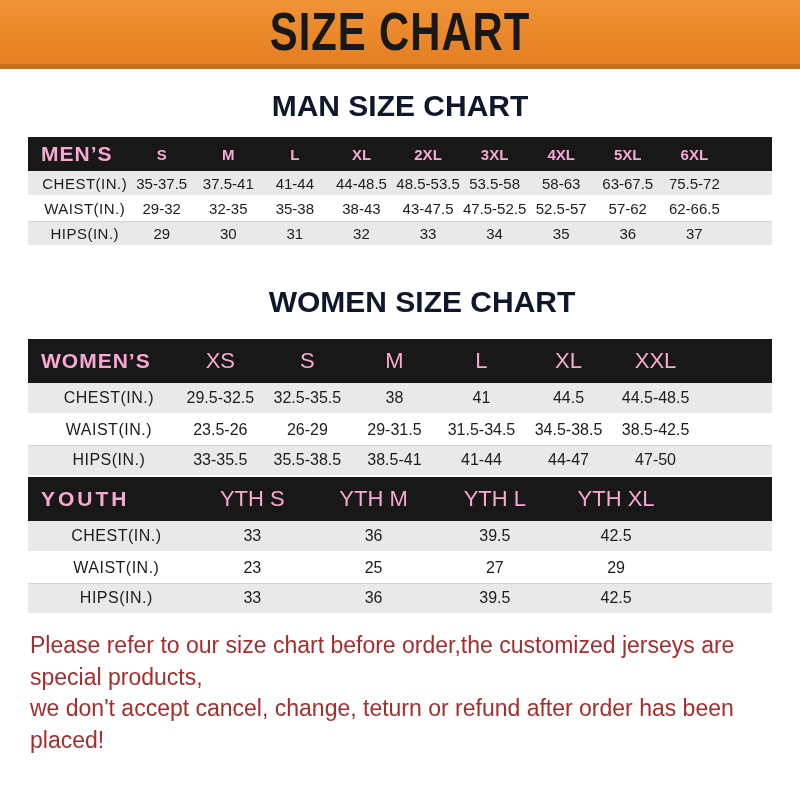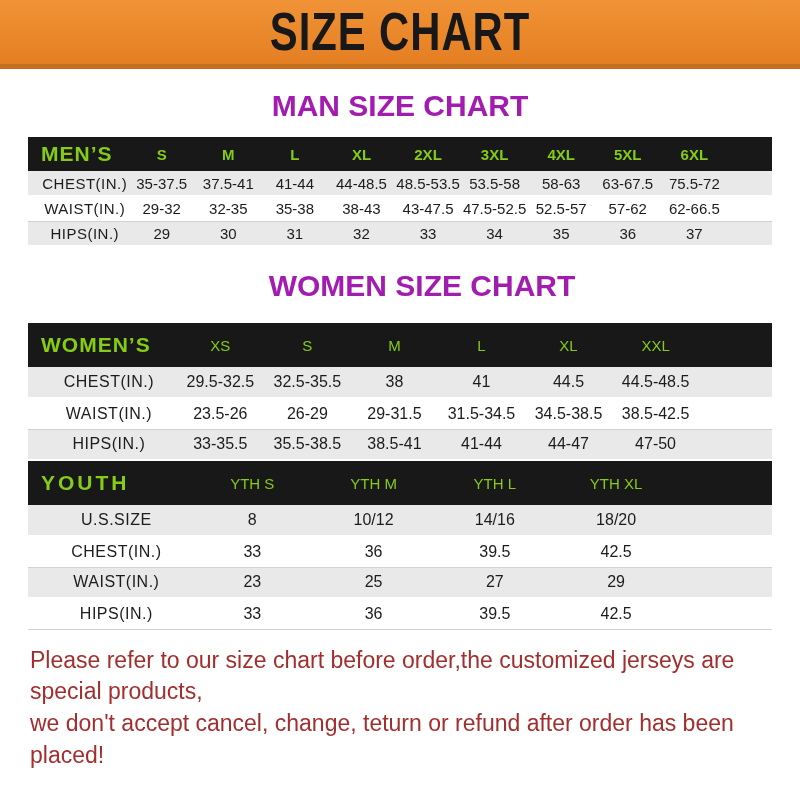--- a/index.html
+++ b/index.html
@@ -30,50 +30,50 @@
     transform: scale(0.95, 1.22);
     transform-origin: center;
   }
 
   
   h2.section-heading {
     text-align: center;
     font-size: 30px;
     line-height: 30px;
     font-weight: bold;
-    color: #a21caf;
+    color: #0f172a;
     letter-spacing: 0px;
   }
   #men-section   h2 { margin: 22px 0 16px; }
-  #women-section h2 { margin: 24px 0 22px; padding-left: 44px; }
+  #women-section h2 { margin: 40px 0 22px; padding-left: 44px; }
   #youth-section h2 { margin: 36px 0 18px; }
 
   
   table.size-table {
     width: 744px;
     margin: 0 auto;
     border-collapse: collapse;
     table-layout: fixed;
   }
-  thead tr { background: #181818; color: #84cc16; }
+  thead tr { background: #181818; color: #f9a8d4; }
   .men   thead tr { height: 34px; }
   .women thead tr, .youth thead tr { height: 44px; }
 
   th { font-weight: normal; text-align: center; padding: 0; }
   th.corner {
     text-align: left;
     padding-left: 13px;
     font-weight: bold;
     font-size: 21px;
     letter-spacing: 1px;
     white-space: nowrap;
   }
   .youth th.corner { letter-spacing: 3px; }
   .men   th.size-col { font-size: 15px; font-weight: bold; }
-  .women th.size-col, .youth th.size-col { font-size: 15px; }
+  .women th.size-col, .youth th.size-col { font-size: 22px; }
 
   tbody tr { background: #ffffff; }
   tbody tr:nth-child(odd) { background: #e9e9e9; }
   .men   tbody tr { height: 25px; }
   .women tbody tr, .youth tbody tr { height: 31px; }
 
   td { text-align: center; padding: 0; font-size: 15px; color: #1c1c1c; }
   .women td, .youth td { font-size: 16px; }
   td.rlabel { letter-spacing: 0.5px; padding-left: 13px; }
   tbody tr:nth-child(odd) td { border-bottom: 2px solid #ffffff; }
@@ -249,28 +249,20 @@
         <th class="corner">YOUTH</th>
         <th class="size-col">YTH S</th>
         <th class="size-col">YTH M</th>
         <th class="size-col">YTH L</th>
         <th class="size-col">YTH XL</th>
         <th class="fill"></th>
       </tr>
     </thead>
     <tbody>
       <tr>
-        <td class="rlabel">U.S.SIZE</td>
-        <td>8</td>
-        <td>10/12</td>
-        <td>14/16</td>
-        <td>18/20</td>
-        <td></td>
-      </tr>
-      <tr>
         <td class="rlabel">CHEST(IN.)</td>
         <td>33</td>
         <td>36</td>
         <td>39.5</td>
         <td>42.5</td>
         <td></td>
       </tr>
       <tr>
         <td class="rlabel">WAIST(IN.)</td>
         <td>23</td>

